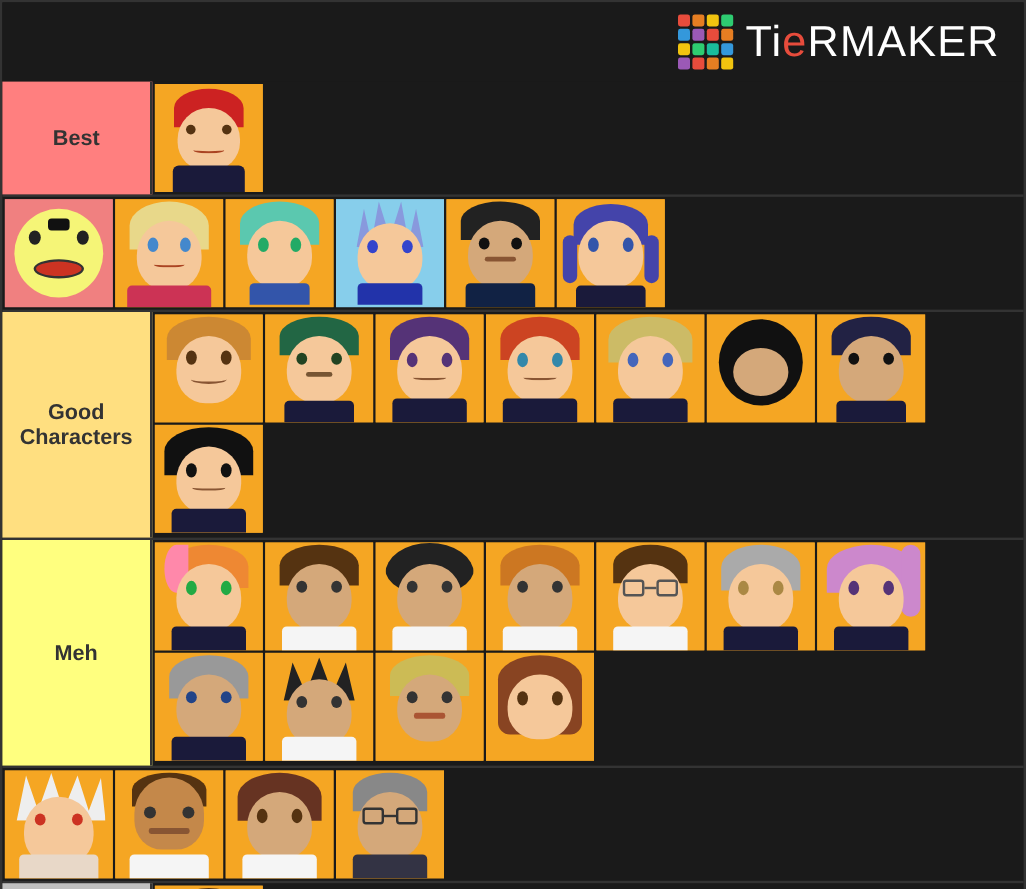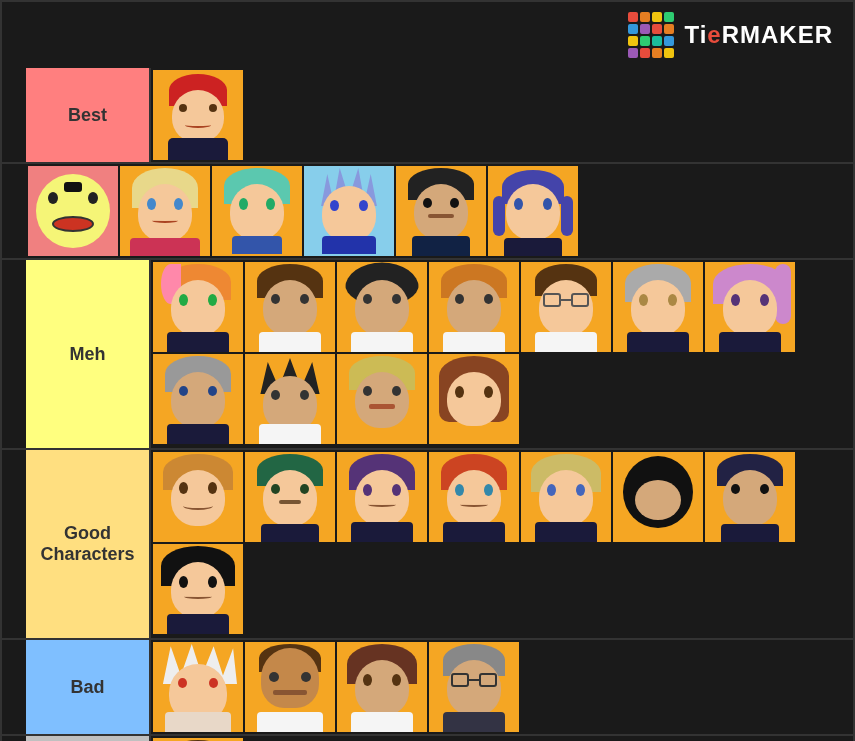--- a/index.html
+++ b/index.html
@@ -30,30 +30,29 @@
       grid-template-rows: repeat(4, 10px);
       gap: 2px;
     }
     .logo-cell {
       width: 10px;
       height: 10px;
       border-radius: 2px;
     }
     .logo-text {
       color: white;
-      font-size: 24px;
-      font-weight: bold;
+      font-size: 36px;
+      font-weight: normal;
       letter-spacing: 1px;
     }
     .logo-text span.tier { color: white; }
     .tier-row {
       display: flex;
       border-bottom: 2px solid #333;
       min-height: 90px;
-      padding-left: 24px;
     }
     .tier-label {
       width: 125px;
       min-width: 125px;
       display: flex;
       align-items: center;
       justify-content: center;
       text-align: center;
       font-size: 18px;
       font-weight: bold;
@@ -224,20 +223,117 @@
           <div style="position:absolute;top:30px;right:5px;width:12px;height:40px;background:#4444aa;border-radius:6px;z-index:2;"></div>
           <div style="position:absolute;top:18px;left:18px;width:54px;height:56px;border-radius:50% 50% 45% 45%;background:#f5c89a;z-index:3;"></div>
           <div style="position:absolute;top:32px;left:26px;width:9px;height:12px;border-radius:50%;background:#3355aa;z-index:4;"></div>
           <div style="position:absolute;top:32px;left:55px;width:9px;height:12px;border-radius:50%;background:#3355aa;z-index:4;"></div>
           <div style="position:absolute;bottom:0;left:16px;width:58px;height:18px;background:#1a1a3a;border-radius:4px 4px 0 0;z-index:3;"></div>
         </div>
       </div>
     </div>
   </div>
 
+  <div class="tier-row" style="min-height:190px;flex-wrap:wrap;">
+    <div class="tier-label good-label" style="align-self:stretch;">
+      <span>Good Characters</span>
+    </div>
+    <div class="tier-cards">
+
+      <div class="avatar bg-orange">
+        <div class="face-wrap">
+          <div style="position:absolute;top:0;left:0;width:90px;height:90px;background:#f5a623;"></div>
+          <div style="position:absolute;top:2px;left:10px;width:70px;height:36px;border-radius:50% 50% 0 0;background:#cc8833;z-index:2;"></div>
+          <div style="position:absolute;top:18px;left:18px;width:54px;height:56px;border-radius:50% 50% 45% 45%;background:#f5c89a;z-index:3;"></div>
+          <div style="position:absolute;top:30px;left:26px;width:9px;height:12px;border-radius:50%;background:#553311;z-index:4;"></div>
+          <div style="position:absolute;top:30px;left:55px;width:9px;height:12px;border-radius:50%;background:#553311;z-index:4;"></div>
+          <div style="position:absolute;top:50px;left:30px;width:30px;height:8px;border-radius:0 0 50% 50%;border-bottom:2px solid #885533;z-index:4;"></div>
+        </div>
+      </div>
+
+      <div class="avatar bg-orange">
+        <div class="face-wrap">
+          <div style="position:absolute;top:0;left:0;width:90px;height:90px;background:#f5a623;"></div>
+          <div style="position:absolute;top:2px;left:12px;width:66px;height:32px;border-radius:50% 50% 0 0;background:#226644;z-index:2;"></div>
+          <div style="position:absolute;top:18px;left:18px;width:54px;height:56px;border-radius:50% 50% 45% 45%;background:#f5c89a;z-index:3;"></div>
+          <div style="position:absolute;top:32px;left:26px;width:9px;height:10px;border-radius:50%;background:#224422;z-index:4;"></div>
+          <div style="position:absolute;top:32px;left:55px;width:9px;height:10px;border-radius:50%;background:#224422;z-index:4;"></div>
+          <div style="position:absolute;top:48px;left:34px;width:22px;height:4px;background:#775533;border-radius:2px;z-index:4;"></div>
+          <div style="position:absolute;bottom:0;left:16px;width:58px;height:18px;background:#1a1a3a;border-radius:4px 4px 0 0;z-index:3;"></div>
+        </div>
+      </div>
+
+      <div class="avatar bg-orange">
+        <div class="face-wrap">
+          <div style="position:absolute;top:0;left:0;width:90px;height:90px;background:#f5a623;"></div>
+          <div style="position:absolute;top:2px;left:12px;width:66px;height:36px;border-radius:50% 50% 0 0;background:#553377;z-index:2;"></div>
+          <div style="position:absolute;top:18px;left:18px;width:54px;height:56px;border-radius:50% 50% 45% 45%;background:#f5c89a;z-index:3;"></div>
+          <div style="position:absolute;top:32px;left:26px;width:9px;height:12px;border-radius:50%;background:#553377;z-index:4;"></div>
+          <div style="position:absolute;top:32px;left:55px;width:9px;height:12px;border-radius:50%;background:#553377;z-index:4;"></div>
+          <div style="position:absolute;top:50px;left:31px;width:28px;height:5px;border-radius:0 0 50% 50%;border-bottom:2px solid #885533;z-index:4;"></div>
+          <div style="position:absolute;bottom:0;left:14px;width:62px;height:20px;background:#1a1a3a;border-radius:4px 4px 0 0;z-index:3;"></div>
+        </div>
+      </div>
+
+      <div class="avatar bg-orange">
+        <div class="face-wrap">
+          <div style="position:absolute;top:0;left:0;width:90px;height:90px;background:#f5a623;"></div>
+          <div style="position:absolute;top:2px;left:12px;width:66px;height:36px;border-radius:50% 50% 0 0;background:#cc4422;z-index:2;"></div>
+          <div style="position:absolute;top:18px;left:18px;width:54px;height:56px;border-radius:50% 50% 45% 45%;background:#f5c89a;z-index:3;"></div>
+          <div style="position:absolute;top:32px;left:26px;width:9px;height:12px;border-radius:50%;background:#3388aa;z-index:4;"></div>
+          <div style="position:absolute;top:32px;left:55px;width:9px;height:12px;border-radius:50%;background:#3388aa;z-index:4;"></div>
+          <div style="position:absolute;top:50px;left:31px;width:28px;height:5px;border-radius:0 0 50% 50%;border-bottom:2px solid #885533;z-index:4;"></div>
+          <div style="position:absolute;bottom:0;left:14px;width:62px;height:20px;background:#1a1a3a;border-radius:4px 4px 0 0;z-index:3;"></div>
+        </div>
+      </div>
+
+      <div class="avatar bg-orange">
+        <div class="face-wrap">
+          <div style="position:absolute;top:0;left:0;width:90px;height:90px;background:#f5a623;"></div>
+          <div style="position:absolute;top:2px;left:10px;width:70px;height:38px;border-radius:50% 50% 0 0;background:#ccbb66;z-index:2;"></div>
+          <div style="position:absolute;top:18px;left:18px;width:54px;height:56px;border-radius:50% 50% 45% 45%;background:#f5c89a;z-index:3;"></div>
+          <div style="position:absolute;top:32px;left:26px;width:9px;height:12px;border-radius:50%;background:#4466bb;z-index:4;"></div>
+          <div style="position:absolute;top:32px;left:55px;width:9px;height:12px;border-radius:50%;background:#4466bb;z-index:4;"></div>
+          <div style="position:absolute;bottom:0;left:14px;width:62px;height:20px;background:#1a1a3a;border-radius:4px 4px 0 0;z-index:3;"></div>
+        </div>
+      </div>
+
+      <div class="avatar bg-orange">
+        <div class="face-wrap">
+          <div style="position:absolute;top:0;left:0;width:90px;height:90px;background:#f5a623;"></div>
+          <div style="position:absolute;top:4px;left:10px;width:70px;height:72px;border-radius:50%;background:#111111;z-index:2;"></div>
+          <div style="position:absolute;top:28px;left:22px;width:46px;height:40px;border-radius:50%;background:#d4a87a;z-index:3;"></div>
+        </div>
+      </div>
+
+      <div class="avatar bg-orange">
+        <div class="face-wrap">
+          <div style="position:absolute;top:0;left:0;width:90px;height:90px;background:#f5a623;"></div>
+          <div style="position:absolute;top:2px;left:12px;width:66px;height:32px;border-radius:50% 50% 0 0;background:#222244;z-index:2;"></div>
+          <div style="position:absolute;top:18px;left:18px;width:54px;height:56px;border-radius:50% 50% 45% 45%;background:#d4a87a;z-index:3;"></div>
+          <div style="position:absolute;top:32px;left:26px;width:9px;height:10px;border-radius:50%;background:#111;z-index:4;"></div>
+          <div style="position:absolute;top:32px;left:55px;width:9px;height:10px;border-radius:50%;background:#111;z-index:4;"></div>
+          <div style="position:absolute;bottom:0;left:16px;width:58px;height:18px;background:#1a1a3a;border-radius:4px 4px 0 0;z-index:3;"></div>
+        </div>
+      </div>
+
+      <div class="avatar bg-orange">
+        <div class="face-wrap">
+          <div style="position:absolute;top:0;left:0;width:90px;height:90px;background:#f5a623;"></div>
+          <div style="position:absolute;top:2px;left:8px;width:74px;height:40px;border-radius:50% 50% 0 0;background:#111111;z-index:2;"></div>
+          <div style="position:absolute;top:18px;left:18px;width:54px;height:56px;border-radius:50% 50% 45% 45%;background:#f5c89a;z-index:3;"></div>
+          <div style="position:absolute;top:32px;left:26px;width:9px;height:12px;border-radius:50%;background:#111;z-index:4;"></div>
+          <div style="position:absolute;top:32px;left:55px;width:9px;height:12px;border-radius:50%;background:#111;z-index:4;"></div>
+          <div style="position:absolute;top:50px;left:31px;width:28px;height:5px;border-radius:0 0 50% 50%;border-bottom:2px solid #885533;z-index:4;"></div>
+          <div style="position:absolute;bottom:0;left:14px;width:62px;height:20px;background:#1a1a3a;border-radius:4px 4px 0 0;z-index:3;"></div>
+        </div>
+      </div>
+    </div>
+  </div>
+
   <div class="tier-row" style="min-height:190px;">
     <div class="tier-label meh-label" style="align-self:stretch;">
       <span>Meh</span>
     </div>
     <div class="tier-cards">
 
       <div class="avatar bg-orange">
         <div class="face-wrap">
           <div style="position:absolute;top:0;left:0;width:90px;height:90px;background:#f5a623;"></div>
           <div style="position:absolute;top:2px;left:12px;width:66px;height:36px;border-radius:50% 50% 0 0;background:#ee8833;z-index:2;"></div>
@@ -357,121 +453,21 @@
           <div style="position:absolute;top:2px;left:10px;width:70px;height:40px;border-radius:50% 50% 0 0;background:#884422;z-index:2;"></div>
           <div style="position:absolute;top:38px;left:10px;width:70px;height:30px;border-radius:0 0 10px 10px;background:#884422;z-index:2;"></div>
           <div style="position:absolute;top:18px;left:18px;width:54px;height:54px;border-radius:50% 50% 45% 45%;background:#f5c89a;z-index:3;"></div>
           <div style="position:absolute;top:32px;left:26px;width:9px;height:12px;border-radius:50%;background:#553311;z-index:4;"></div>
           <div style="position:absolute;top:32px;left:55px;width:9px;height:12px;border-radius:50%;background:#553311;z-index:4;"></div>
         </div>
       </div>
     </div>
   </div>
 
-  <div class="tier-row" style="min-height:190px;flex-wrap:wrap;">
-    <div class="tier-label good-label" style="align-self:stretch;">
-      <span>Good Characters</span>
-    </div>
-    <div class="tier-cards">
-
-      <div class="avatar bg-orange">
-        <div class="face-wrap">
-          <div style="position:absolute;top:0;left:0;width:90px;height:90px;background:#f5a623;"></div>
-          <div style="position:absolute;top:2px;left:10px;width:70px;height:36px;border-radius:50% 50% 0 0;background:#cc8833;z-index:2;"></div>
-          <div style="position:absolute;top:18px;left:18px;width:54px;height:56px;border-radius:50% 50% 45% 45%;background:#f5c89a;z-index:3;"></div>
-          <div style="position:absolute;top:30px;left:26px;width:9px;height:12px;border-radius:50%;background:#553311;z-index:4;"></div>
-          <div style="position:absolute;top:30px;left:55px;width:9px;height:12px;border-radius:50%;background:#553311;z-index:4;"></div>
-          <div style="position:absolute;top:50px;left:30px;width:30px;height:8px;border-radius:0 0 50% 50%;border-bottom:2px solid #885533;z-index:4;"></div>
-        </div>
-      </div>
-
-      <div class="avatar bg-orange">
-        <div class="face-wrap">
-          <div style="position:absolute;top:0;left:0;width:90px;height:90px;background:#f5a623;"></div>
-          <div style="position:absolute;top:2px;left:12px;width:66px;height:32px;border-radius:50% 50% 0 0;background:#226644;z-index:2;"></div>
-          <div style="position:absolute;top:18px;left:18px;width:54px;height:56px;border-radius:50% 50% 45% 45%;background:#f5c89a;z-index:3;"></div>
-          <div style="position:absolute;top:32px;left:26px;width:9px;height:10px;border-radius:50%;background:#224422;z-index:4;"></div>
-          <div style="position:absolute;top:32px;left:55px;width:9px;height:10px;border-radius:50%;background:#224422;z-index:4;"></div>
-          <div style="position:absolute;top:48px;left:34px;width:22px;height:4px;background:#775533;border-radius:2px;z-index:4;"></div>
-          <div style="position:absolute;bottom:0;left:16px;width:58px;height:18px;background:#1a1a3a;border-radius:4px 4px 0 0;z-index:3;"></div>
-        </div>
-      </div>
-
-      <div class="avatar bg-orange">
-        <div class="face-wrap">
-          <div style="position:absolute;top:0;left:0;width:90px;height:90px;background:#f5a623;"></div>
-          <div style="position:absolute;top:2px;left:12px;width:66px;height:36px;border-radius:50% 50% 0 0;background:#553377;z-index:2;"></div>
-          <div style="position:absolute;top:18px;left:18px;width:54px;height:56px;border-radius:50% 50% 45% 45%;background:#f5c89a;z-index:3;"></div>
-          <div style="position:absolute;top:32px;left:26px;width:9px;height:12px;border-radius:50%;background:#553377;z-index:4;"></div>
-          <div style="position:absolute;top:32px;left:55px;width:9px;height:12px;border-radius:50%;background:#553377;z-index:4;"></div>
-          <div style="position:absolute;top:50px;left:31px;width:28px;height:5px;border-radius:0 0 50% 50%;border-bottom:2px solid #885533;z-index:4;"></div>
-          <div style="position:absolute;bottom:0;left:14px;width:62px;height:20px;background:#1a1a3a;border-radius:4px 4px 0 0;z-index:3;"></div>
-        </div>
-      </div>
-
-      <div class="avatar bg-orange">
-        <div class="face-wrap">
-          <div style="position:absolute;top:0;left:0;width:90px;height:90px;background:#f5a623;"></div>
-          <div style="position:absolute;top:2px;left:12px;width:66px;height:36px;border-radius:50% 50% 0 0;background:#cc4422;z-index:2;"></div>
-          <div style="position:absolute;top:18px;left:18px;width:54px;height:56px;border-radius:50% 50% 45% 45%;background:#f5c89a;z-index:3;"></div>
-          <div style="position:absolute;top:32px;left:26px;width:9px;height:12px;border-radius:50%;background:#3388aa;z-index:4;"></div>
-          <div style="position:absolute;top:32px;left:55px;width:9px;height:12px;border-radius:50%;background:#3388aa;z-index:4;"></div>
-          <div style="position:absolute;top:50px;left:31px;width:28px;height:5px;border-radius:0 0 50% 50%;border-bottom:2px solid #885533;z-index:4;"></div>
-          <div style="position:absolute;bottom:0;left:14px;width:62px;height:20px;background:#1a1a3a;border-radius:4px 4px 0 0;z-index:3;"></div>
-        </div>
-      </div>
-
-      <div class="avatar bg-orange">
-        <div class="face-wrap">
-          <div style="position:absolute;top:0;left:0;width:90px;height:90px;background:#f5a623;"></div>
-          <div style="position:absolute;top:2px;left:10px;width:70px;height:38px;border-radius:50% 50% 0 0;background:#ccbb66;z-index:2;"></div>
-          <div style="position:absolute;top:18px;left:18px;width:54px;height:56px;border-radius:50% 50% 45% 45%;background:#f5c89a;z-index:3;"></div>
-          <div style="position:absolute;top:32px;left:26px;width:9px;height:12px;border-radius:50%;background:#4466bb;z-index:4;"></div>
-          <div style="position:absolute;top:32px;left:55px;width:9px;height:12px;border-radius:50%;background:#4466bb;z-index:4;"></div>
-          <div style="position:absolute;bottom:0;left:14px;width:62px;height:20px;background:#1a1a3a;border-radius:4px 4px 0 0;z-index:3;"></div>
-        </div>
-      </div>
-
-      <div class="avatar bg-orange">
-        <div class="face-wrap">
-          <div style="position:absolute;top:0;left:0;width:90px;height:90px;background:#f5a623;"></div>
-          <div style="position:absolute;top:4px;left:10px;width:70px;height:72px;border-radius:50%;background:#111111;z-index:2;"></div>
-          <div style="position:absolute;top:28px;left:22px;width:46px;height:40px;border-radius:50%;background:#d4a87a;z-index:3;"></div>
-        </div>
-      </div>
-
-      <div class="avatar bg-orange">
-        <div class="face-wrap">
-          <div style="position:absolute;top:0;left:0;width:90px;height:90px;background:#f5a623;"></div>
-          <div style="position:absolute;top:2px;left:12px;width:66px;height:32px;border-radius:50% 50% 0 0;background:#222244;z-index:2;"></div>
-          <div style="position:absolute;top:18px;left:18px;width:54px;height:56px;border-radius:50% 50% 45% 45%;background:#d4a87a;z-index:3;"></div>
-          <div style="position:absolute;top:32px;left:26px;width:9px;height:10px;border-radius:50%;background:#111;z-index:4;"></div>
-          <div style="position:absolute;top:32px;left:55px;width:9px;height:10px;border-radius:50%;background:#111;z-index:4;"></div>
-          <div style="position:absolute;bottom:0;left:16px;width:58px;height:18px;background:#1a1a3a;border-radius:4px 4px 0 0;z-index:3;"></div>
-        </div>
-      </div>
-
-      <div class="avatar bg-orange">
-        <div class="face-wrap">
-          <div style="position:absolute;top:0;left:0;width:90px;height:90px;background:#f5a623;"></div>
-          <div style="position:absolute;top:2px;left:8px;width:74px;height:40px;border-radius:50% 50% 0 0;background:#111111;z-index:2;"></div>
-          <div style="position:absolute;top:18px;left:18px;width:54px;height:56px;border-radius:50% 50% 45% 45%;background:#f5c89a;z-index:3;"></div>
-          <div style="position:absolute;top:32px;left:26px;width:9px;height:12px;border-radius:50%;background:#111;z-index:4;"></div>
-          <div style="position:absolute;top:32px;left:55px;width:9px;height:12px;border-radius:50%;background:#111;z-index:4;"></div>
-          <div style="position:absolute;top:50px;left:31px;width:28px;height:5px;border-radius:0 0 50% 50%;border-bottom:2px solid #885533;z-index:4;"></div>
-          <div style="position:absolute;bottom:0;left:14px;width:62px;height:20px;background:#1a1a3a;border-radius:4px 4px 0 0;z-index:3;"></div>
-        </div>
-      </div>
-    </div>
-  </div>
-
   <div class="tier-row">
-    <div class="tier-label bad-label">
-      <span>Bad</span>
-    </div>
     <div class="tier-cards">
 
       <div class="avatar bg-orange">
         <div class="face-wrap">
           <div style="position:absolute;top:0;left:0;width:90px;height:90px;background:#f5a623;"></div>
           <div style="position:absolute;top:0px;left:6px;width:78px;height:42px;background:#eeeeee;clip-path:polygon(5% 100%, 15% 10%, 28% 80%, 42% 5%, 55% 80%, 70% 10%, 82% 80%, 95% 15%, 100% 100%);z-index:2;"></div>
           <div style="position:absolute;top:22px;left:16px;width:58px;height:58px;border-radius:50% 50% 45% 45%;background:#f5c89a;z-index:3;"></div>
           <div style="position:absolute;top:36px;left:25px;width:9px;height:10px;border-radius:50%;background:#cc3322;z-index:4;"></div>
           <div style="position:absolute;top:36px;left:56px;width:9px;height:10px;border-radius:50%;background:#cc3322;z-index:4;"></div>
           <div style="position:absolute;bottom:0;left:12px;width:66px;height:20px;background:#e8d8c8;border-radius:4px 4px 0 0;z-index:3;"></div>

